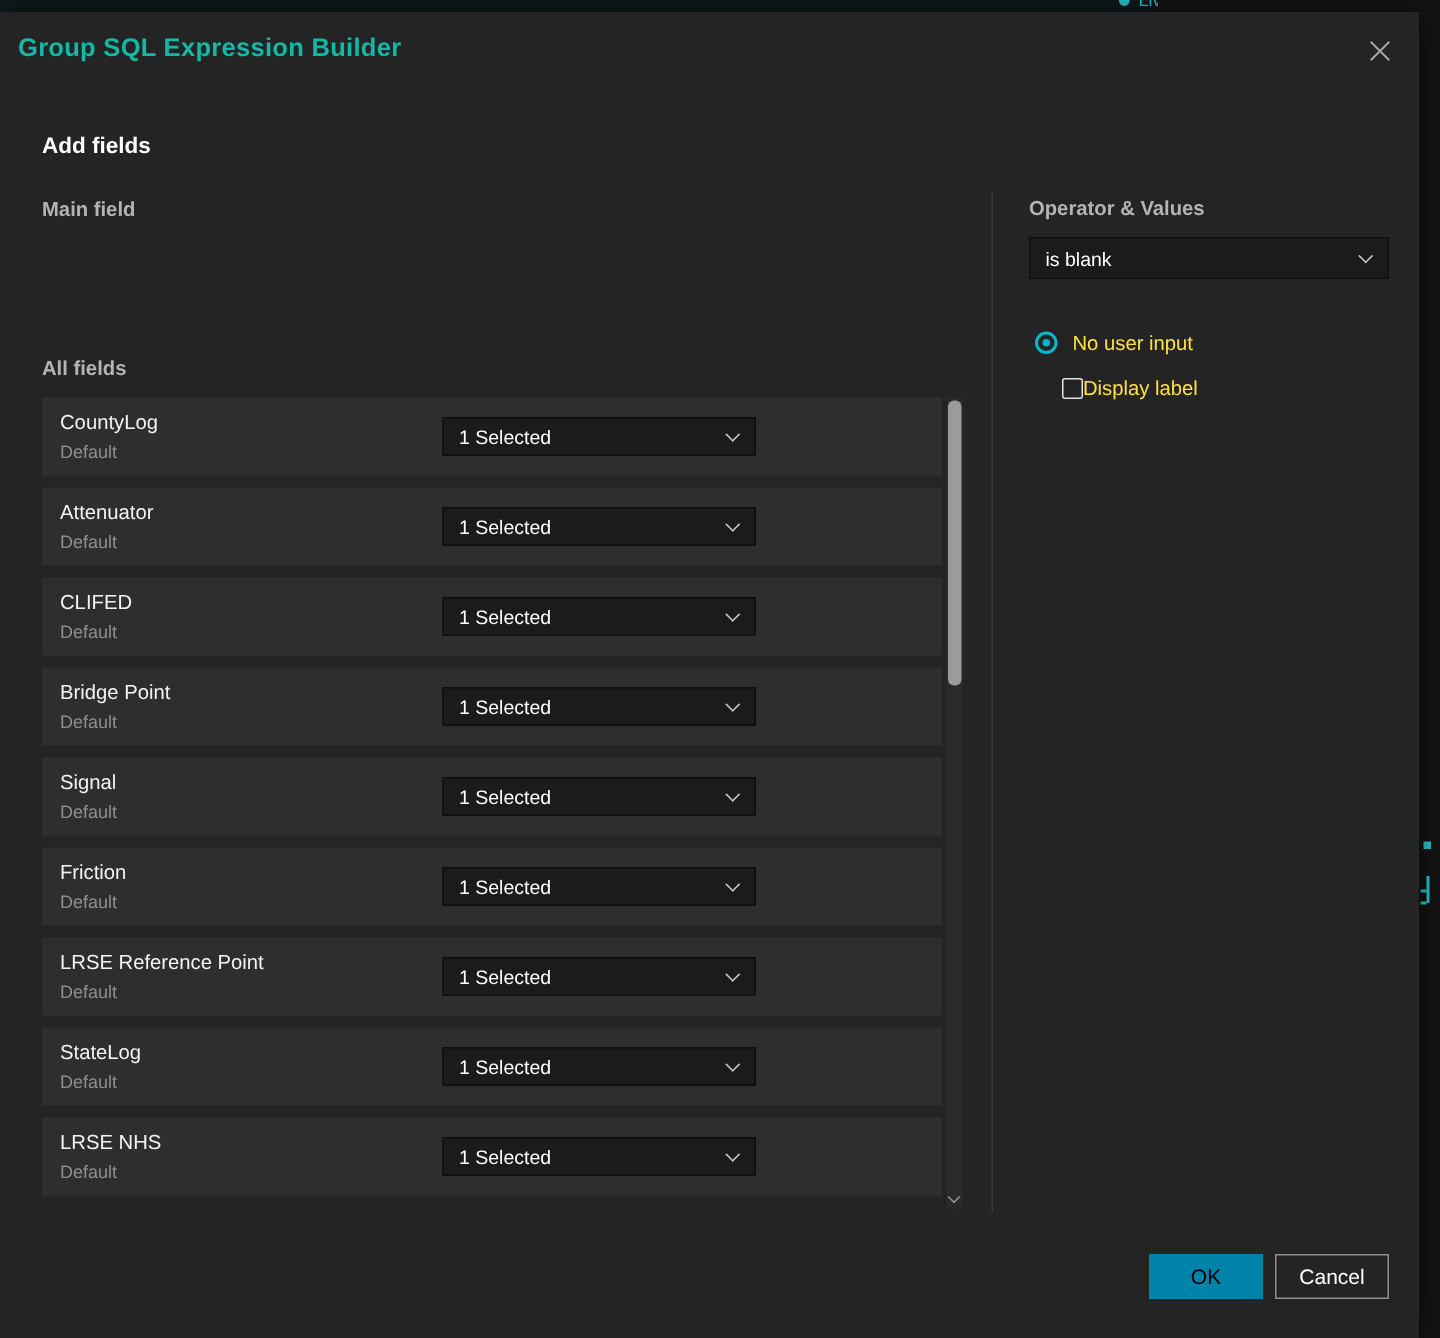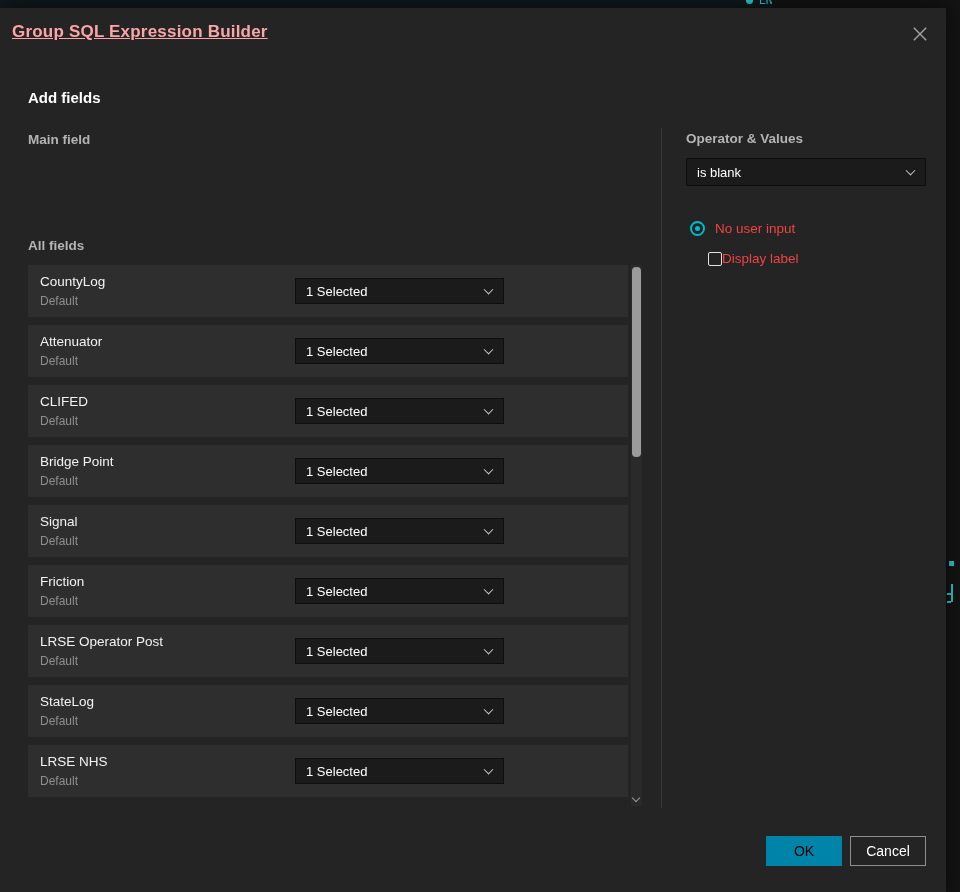--- a/index.html
+++ b/index.html
@@ -30,21 +30,21 @@
   }
   .bd-art { position: absolute; background: var(--live-view, #2bd0d8); }
 
   
   .dialog {
     position: absolute; left: 0; top: 8px; width: 946px; height: 884px;
     background: #242424; box-shadow: 0 0 22px rgba(0,0,0,0.65);
   }
   .dialog-title {
     position: absolute; left: 12px; top: 14px;
-    font-size: 17px; font-weight: 600; color: #fca5a5; letter-spacing: .2px; text-decoration: underline;
+    font-size: 17px; font-weight: 600; color: #14b8a6; letter-spacing: .2px;
   }
   .close-btn {
     position: absolute; right: 16px; top: 16px; width: 20px; height: 20px;
     display: flex; align-items: center; justify-content: center; cursor: pointer;
   }
 
   .section-title {
     position: absolute; left: 28px; top: 81px;
     font-size: 15px; font-weight: 700; color: #ffffff;
   }
@@ -109,21 +109,21 @@
   .dd-operator { left: 686px; top: 150px; width: 240px; height: 28px; }
   .radio-row {
     position: absolute; left: 690px; top: 213px;
     display: flex; align-items: center; gap: 10px; cursor: pointer;
   }
   .radio-outer {
     width: 15px; height: 15px; border: 2px solid var(--accent, #00b9cc); border-radius: 50%;
     display: flex; align-items: center; justify-content: center; background: transparent;
   }
   .radio-dot { width: 5px; height: 5px; border-radius: 50%; background: var(--accent, #00b9cc); }
-  .radio-label, .checkbox-label { font-size: 13.5px; color: #ef4444; }
+  .radio-label, .checkbox-label { font-size: 13.5px; color: #fde047; }
   .checkbox-row {
     position: absolute; left: 708px; top: 243px;
     display: flex; align-items: center; cursor: pointer; text-align: right;
   }
   .checkbox-box {
     width: 14px; height: 14px; border: 1.5px solid #e3e3e3; border-radius: 2px;
     background: transparent;
   }
 
   
@@ -232,21 +232,21 @@
     <div class="field-row">
       <span class="field-name">Friction</span>
       <span class="field-sub">Default</span>
       <div class="dropdown dd-row">
         <span>1 Selected</span>
         <span class="chev"></span>
       </div>
     </div>
 
     <div class="field-row">
-      <span class="field-name">LRSE Operator Post</span>
+      <span class="field-name">LRSE Reference Point</span>
       <span class="field-sub">Default</span>
       <div class="dropdown dd-row">
         <span>1 Selected</span>
         <span class="chev"></span>
       </div>
     </div>
 
     <div class="field-row">
       <span class="field-name">StateLog</span>
       <span class="field-sub">Default</span>

